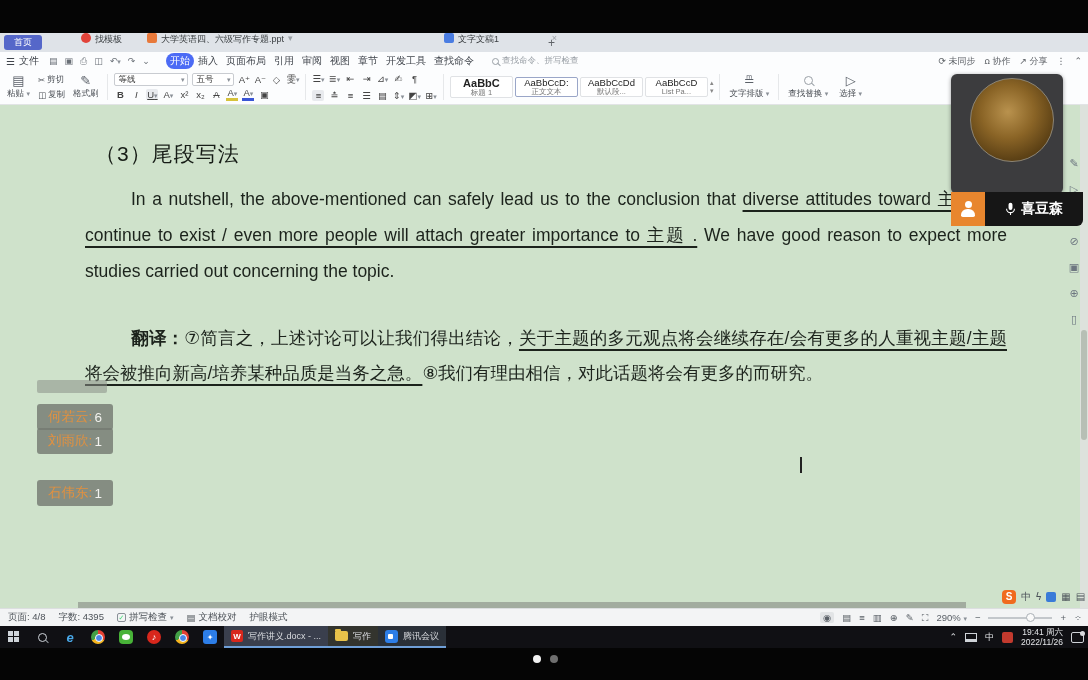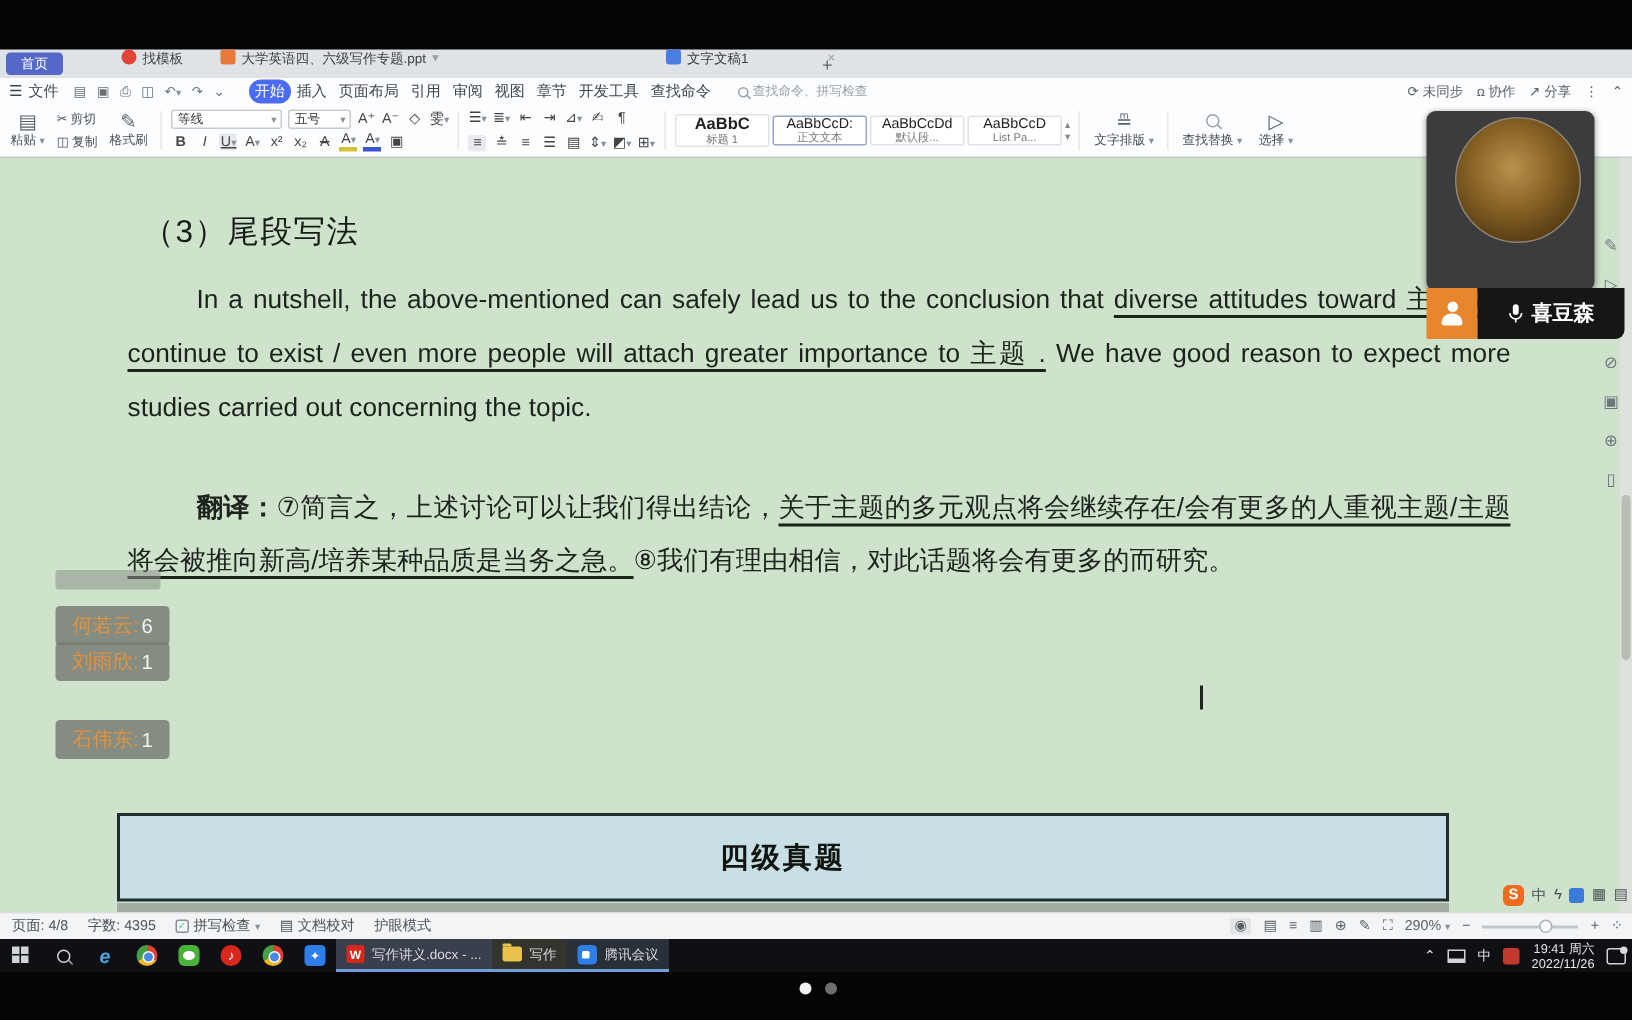--- a/index.html
+++ b/index.html
@@ -352,23 +352,20 @@
     </div>
     <div class="abs badge" style="top:323px">
       <span class="bname">刘雨欣:</span>
       <span class="bcount">1</span>
     </div>
     <div class="abs badge" style="top:375px">
       <span class="bname">石伟东:</span>
       <span class="bcount">1</span>
     </div>
 
-    <div class="abs topic-box">
-      <span class="t">四级真题</span>
-    </div>
     <div class="abs page-gap"></div>
 
     <div class="abs side-icons">
       <span>✎</span>
       <span>▷</span>
       <span>⌄</span>
       <span>⊘</span>
       <span>▣</span>
       <span>⊕</span>
       <span>▯</span>

